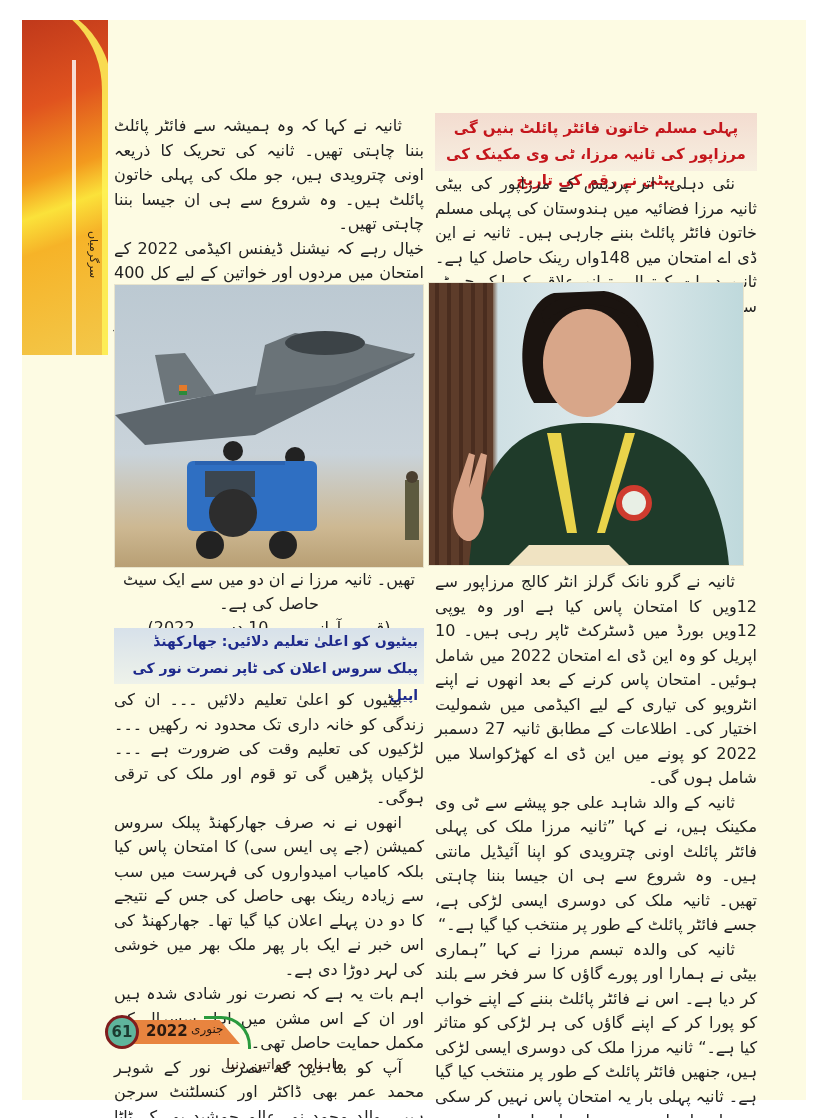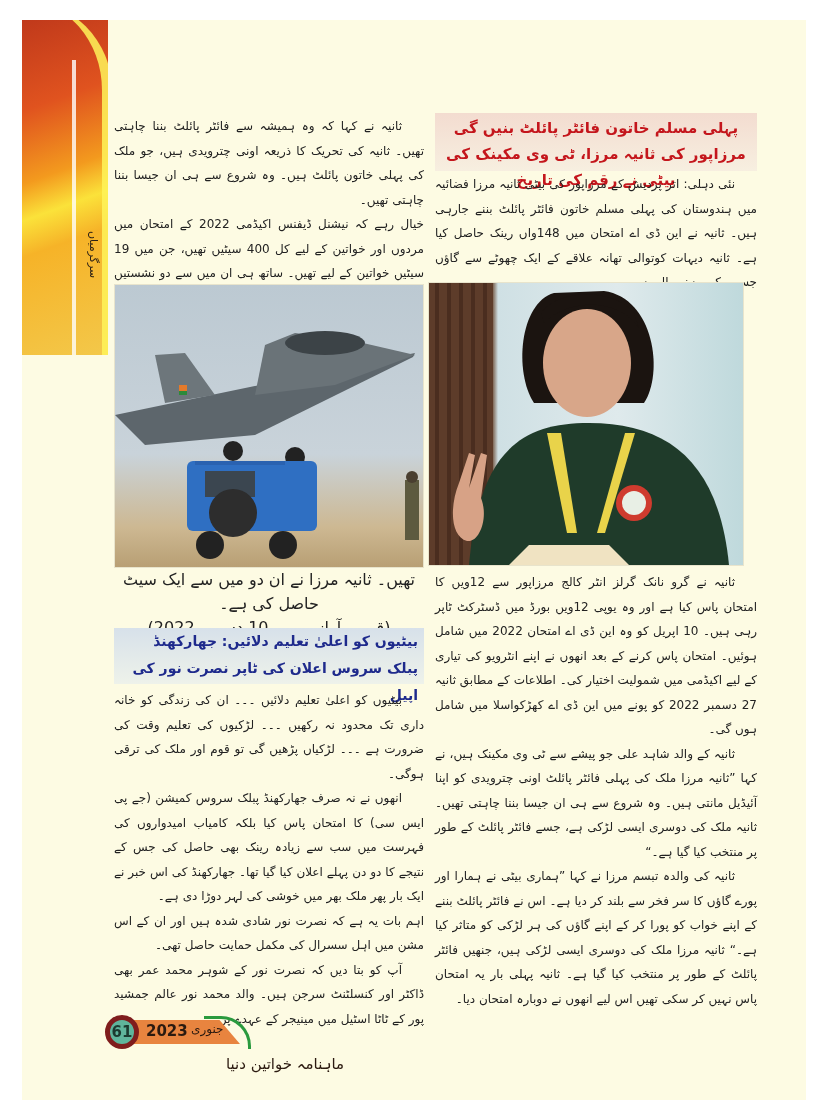--- a/index.html
+++ b/index.html
@@ -24,21 +24,21 @@
     position:absolute; left:-60px; top:40px; width:110px; height:380px;
     border-right:4px solid #ffffff; border-radius:0 0 80px 0; opacity:.8;
   }
   .side-title {
     position:absolute; left:56px; top:205px; width:30px; height:60px;
     writing-mode: vertical-rl; font-size:11px; color:#2b2015; direction:rtl;
     display:flex; align-items:center; justify-content:center;
   }
   .col {
     position:absolute; direction:rtl; text-align:justify; color:#222;
-    font-family:"DejaVu Sans", sans-serif; font-size:12px; line-height:24.5px;
+    font-family:"DejaVu Sans", sans-serif; font-size:16px; line-height:24.5px;
   }
   .col p { margin:0; }
   .col p.indent { text-indent:22px; }
   .head-box {
     position:absolute; left:435px; top:113px; width:322px; height:58px;
     background:linear-gradient(180deg,#f3dcd0,#f7efe0);
     direction:rtl; text-align:center; color:#c4161c; font-weight:bold;
     font-size:15px; line-height:26px; padding:2px 5px; box-sizing:border-box;
   }
   .photo {
@@ -62,21 +62,21 @@
   .footer-bar {
     position:absolute; left:112px; top:1020px; width:128px; height:24px;
     background:#e8843f; clip-path:polygon(0 0, 84% 0, 100% 100%, 0 100%);
   }
   .footer-green {
     position:absolute; left:204px; top:1016px; width:44px; height:30px;
     border-top:3px solid #2a9a3e; border-right:3px solid #2a9a3e; border-radius:0 30px 0 0;
   }
   .page-num {
     position:absolute; left:105px; top:1015px; width:34px; height:34px; border-radius:50%;
-    background:#5fb59c; border:5px solid #7f1d1d; box-sizing:border-box;
+    background:#5fb59c; border:3px solid #7f1d1d; box-sizing:border-box;
     font-weight:bold; font-size:15px; color:#1b3b30; display:flex; align-items:center; justify-content:center;
   }
   .footer-year {
     position:absolute; left:146px; top:1022px; font-weight:bold; font-size:15px; color:#2b1a10;
   }
   .footer-month {
     position:absolute; left:191px; top:1022px; font-size:12px; color:#2b1a10; direction:rtl;
   }
   .footer-mag {
     position:absolute; left:226px; top:1022px; font-size:15px; color:#2b1a10; direction:rtl; white-space:nowrap;margin-top:33px;
@@ -165,15 +165,15 @@
 
 <div class="col" style="left:435px; top:570px; width:322px;">
   <p class="indent">ثانیہ نے گرو نانک گرلز انٹر کالج مرزاپور سے 12ویں کا امتحان پاس کیا ہے اور وہ یوپی 12ویں بورڈ میں ڈسٹرکٹ ٹاپر رہی ہیں۔ 10 اپریل کو وہ این ڈی اے امتحان 2022 میں شامل ہوئیں۔ امتحان پاس کرنے کے بعد انھوں نے اپنے انٹرویو کی تیاری کے لیے اکیڈمی میں شمولیت اختیار کی۔ اطلاعات کے مطابق ثانیہ 27 دسمبر 2022 کو پونے میں این ڈی اے کھڑکواسلا میں شامل ہوں گی۔</p>
   <p class="indent">ثانیہ کے والد شاہد علی جو پیشے سے ٹی وی مکینک ہیں، نے کہا ”ثانیہ مرزا ملک کی پہلی فائٹر پائلٹ اونی چترویدی کو اپنا آئیڈیل مانتی ہیں۔ وہ شروع سے ہی ان جیسا بننا چاہتی تھیں۔ ثانیہ ملک کی دوسری ایسی لڑکی ہے، جسے فائٹر پائلٹ کے طور پر منتخب کیا گیا ہے۔“</p>
   <p class="indent">ثانیہ کی والدہ تبسم مرزا نے کہا ”ہماری بیٹی نے ہمارا اور پورے گاؤں کا سر فخر سے بلند کر دیا ہے۔ اس نے فائٹر پائلٹ بننے کے اپنے خواب کو پورا کر کے اپنے گاؤں کی ہر لڑکی کو متاثر کیا ہے۔“ ثانیہ مرزا ملک کی دوسری ایسی لڑکی ہیں، جنھیں فائٹر پائلٹ کے طور پر منتخب کیا گیا ہے۔ ثانیہ پہلی بار یہ امتحان پاس نہیں کر سکی تھیں اس لیے انھوں نے دوبارہ امتحان دیا۔</p>
 </div>
 
 <div class="footer-green"></div>
 <div class="footer-bar"></div>
 <div class="page-num">61</div>
-<div class="footer-year">2023</div>
+<div class="footer-year">2022</div>
 <div class="footer-month">جنوری</div>
 <div class="footer-mag">ماہنامہ خواتین دنیا</div>
 
 </body></html>

